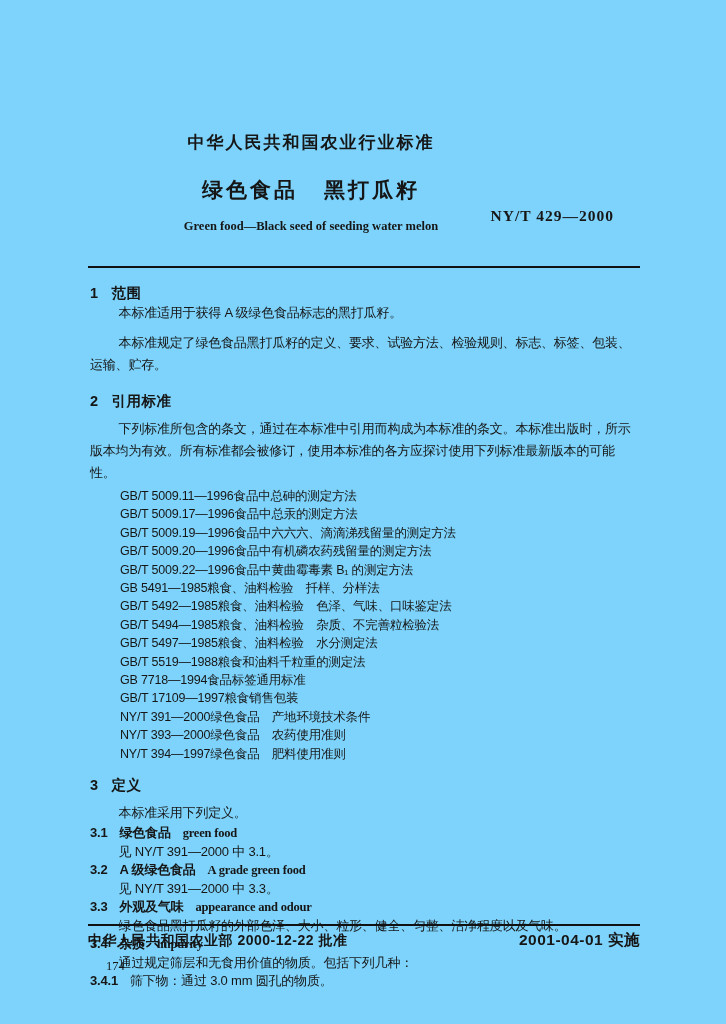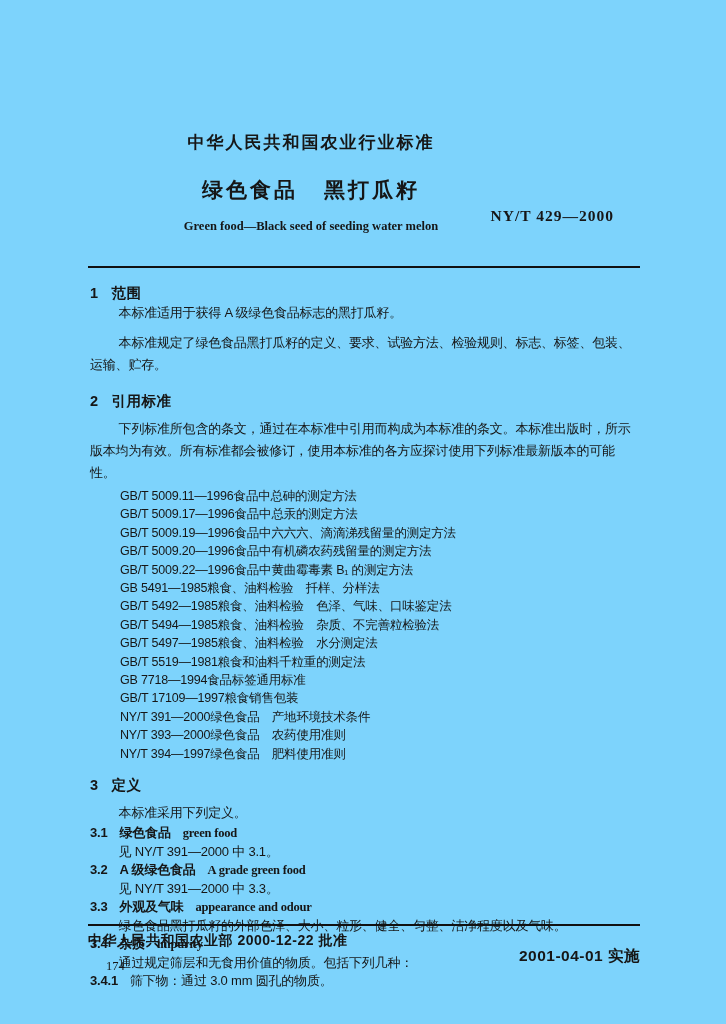--- a/index.html
+++ b/index.html
@@ -69,21 +69,21 @@
   
   .footer-rule{
     position:absolute;top:924px;left:88px;width:552px;height:2px;background:#111;
   }
   .footer-approval{
     position:absolute;top:932px;left:88px;
     font-size:14px;font-weight:bold;letter-spacing:0.5px;
   }
   .footer-impl{
     position:absolute;top:930px;right:86px;
-    font-size:15.5px;font-weight:bold;letter-spacing:0.5px;margin-top:16px;
+    font-size:15.5px;font-weight:bold;letter-spacing:0.5px;
   }
   .page-number{
     position:absolute;top:959px;left:106px;
     font-size:12.5px;font-family:"Liberation Serif", serif;
   }
 </style>
 </head>
 <body>
 
 <div class="page">
@@ -141,21 +141,21 @@
 
         <div class="std-row">
           <span class="std-code">GB/T 5494—1985</span><span class="std-title">粮食、油料检验　杂质、不完善粒检验法</span>
         </div>
 
         <div class="std-row">
           <span class="std-code">GB/T 5497—1985</span><span class="std-title">粮食、油料检验　水分测定法</span>
         </div>
 
         <div class="std-row">
-          <span class="std-code">GB/T 5519—1981</span><span class="std-title">粮食和油料千粒重的测定法</span>
+          <span class="std-code">GB/T 5519—1988</span><span class="std-title">粮食和油料千粒重的测定法</span>
         </div>
 
         <div class="std-row">
           <span class="std-code">GB 7718—1994</span><span class="std-title">食品标签通用标准</span>
         </div>
 
         <div class="std-row">
           <span class="std-code">GB/T 17109—1997</span><span class="std-title">粮食销售包装</span>
         </div>
 

